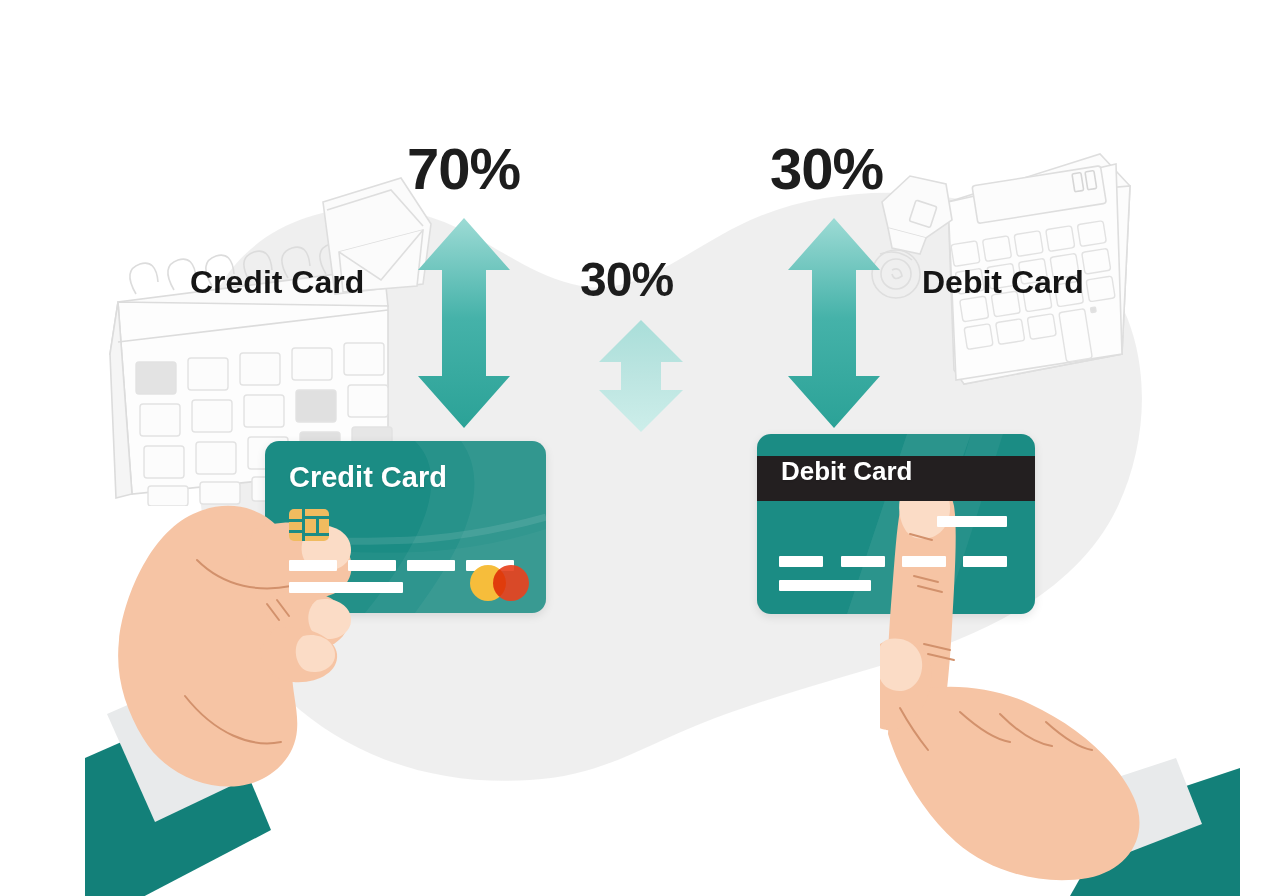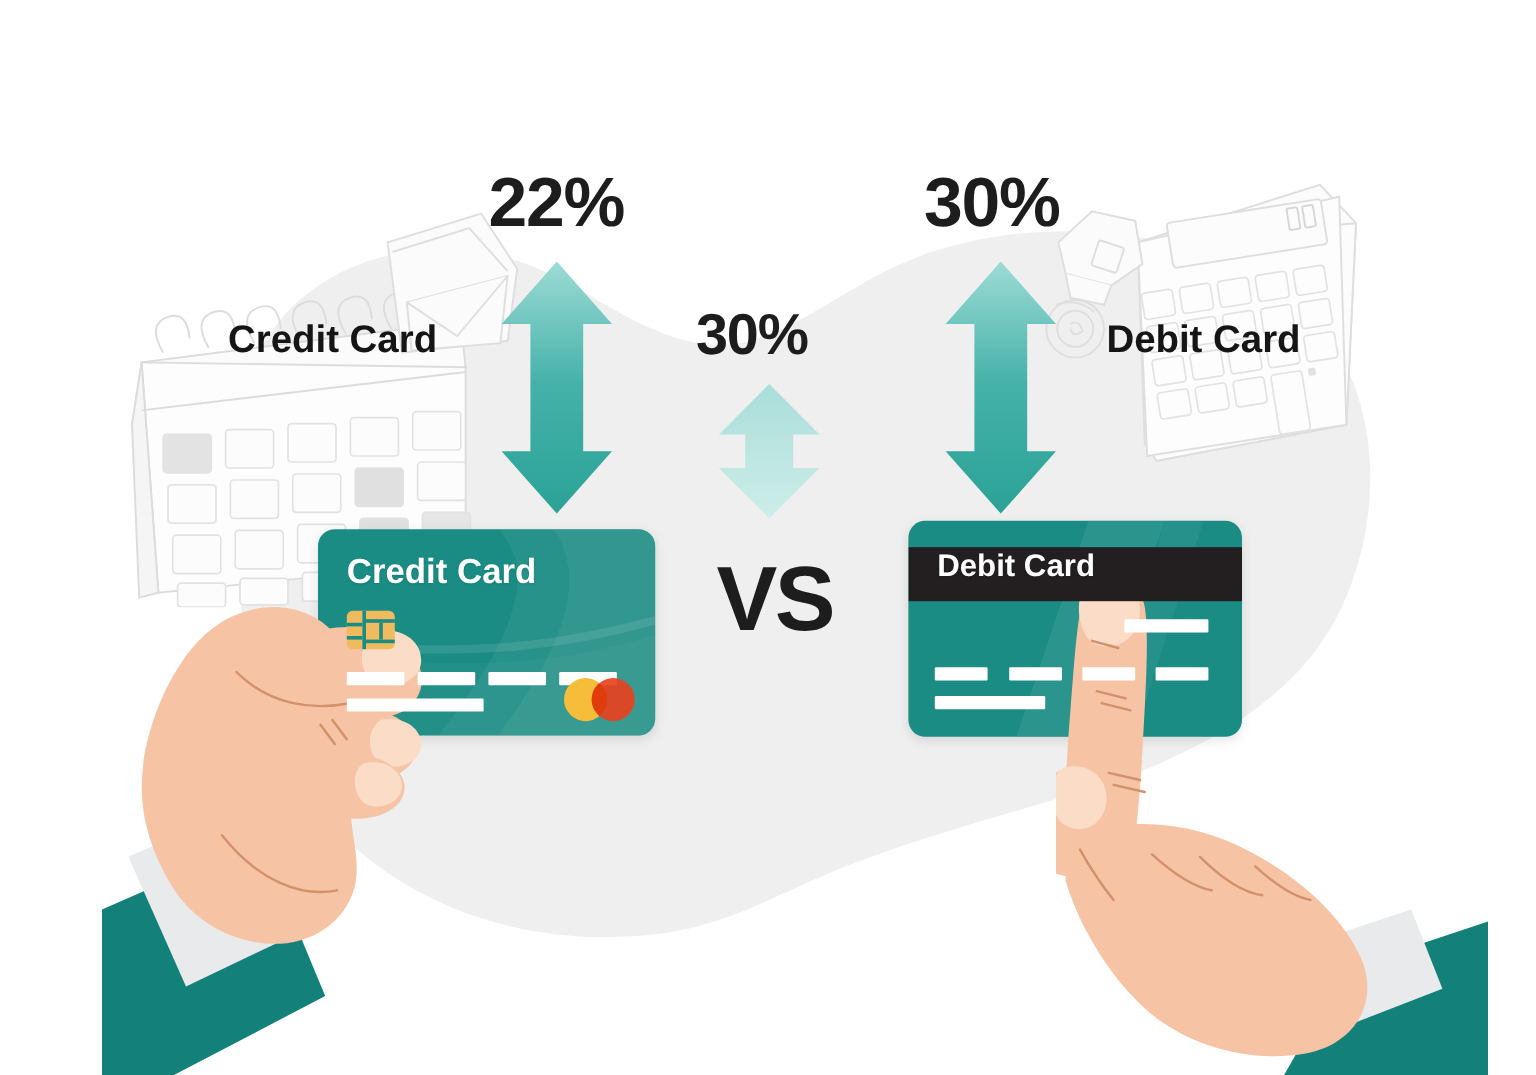--- a/index.html
+++ b/index.html
@@ -242,28 +242,27 @@
   </svg>
 
   <svg class="arrow" id="arrow-right" width="96" height="214" viewBox="0 0 96 214">
     <path d="M48 2 L94 54 L70 54 L70 160 L94 160 L48 212 L2 160 L26 160 L26 54 L2 54 Z" fill="url(#gradStrong)"></path>
   </svg>
 
   <svg class="arrow" id="arrow-mid" width="88" height="116" viewBox="0 0 88 116">
     <path d="M44 2 L86 44 L64 44 L64 72 L86 72 L44 114 L2 72 L24 72 L24 44 L2 44 Z" fill="url(#gradFaded)"></path>
   </svg>
 
-  <div class="pct" id="pct-left">22%</div>
+  <div class="pct" id="pct-left">70%</div>
   <div class="pct" id="pct-mid">30%</div>
   <div class="pct" id="pct-right">30%</div>
 
   <div class="heading" id="head-credit">Credit Card</div>
   <div class="heading" id="head-debit">Debit Card</div>
 
-  <div id="vs">VS</div>
 
   <div class="card" id="card-credit">
     <svg class="card-sheen" width="281" height="172" viewBox="0 0 281 172" preserveAspectRatio="none">
       <path d="M150 0 C190 40 150 110 100 172 L281 172 L281 0 Z" fill="#ffffff" opacity="0.055"></path>
       <path d="M196 0 C232 50 188 120 150 172 L281 172 L281 0 Z" fill="#ffffff" opacity="0.05"></path>
       <path d="M0 120 C70 96 140 132 281 88 L281 172 L0 172 Z" fill="#ffffff" opacity="0.035"></path>
       <path d="M0 108 C60 88 130 118 281 76" stroke="#ffffff" stroke-opacity=".10" stroke-width="7" fill="none"></path>
     </svg>
 
     <div class="card-title" id="credit-title">Credit Card</div>

